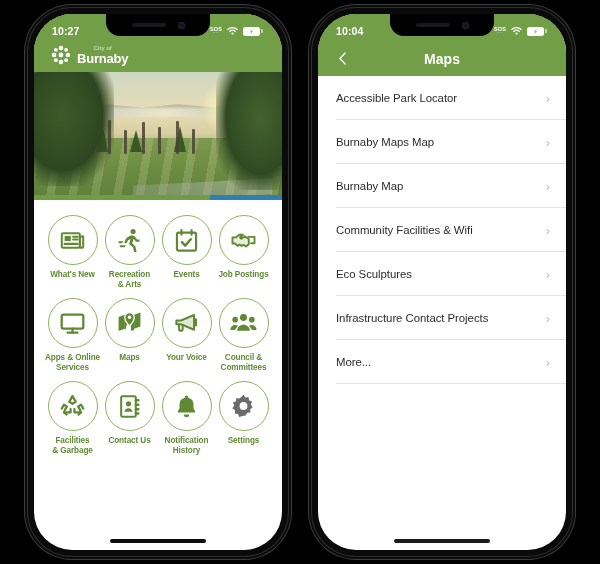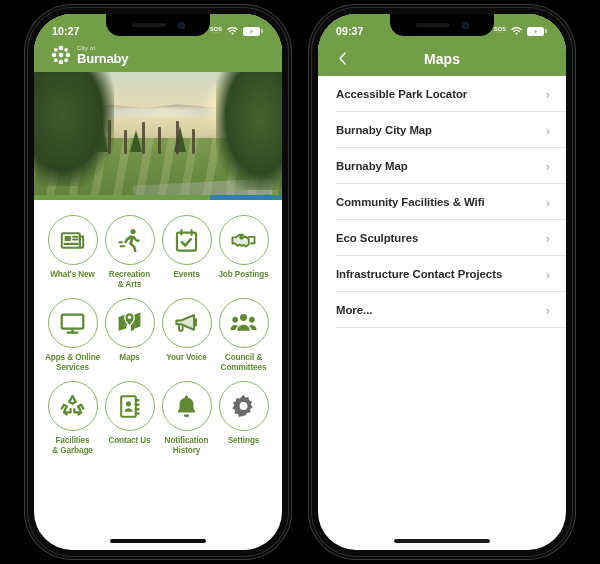--- a/index.html
+++ b/index.html
@@ -59,21 +59,21 @@
   .hdr{
     position:relative;height:58px;background:#719E47;overflow:hidden;z-index:10;
   }
   .logo-wrap{
     position:absolute;left:0;top:0;height:58px;width:170px;
     background:#719E47;
     clip-path:polygon(0 0,100% 0,72% 100%,0 100%);
     display:flex;align-items:flex-end;padding:0 0 6px 16px;gap:5px;z-index:12;
   }
   .crest{width:22px;height:22px;position:relative;flex:0 0 auto;}
-  .logo-txt{line-height:1;padding-bottom:1px;}
+  .logo-txt{line-height:1;padding-bottom:1px;text-align:center;}
   .logo-txt .l1{font-size:6px;color:#e6efd9;letter-spacing:.2px;}
   .logo-txt .l2{font-size:13px;color:#fff;font-weight:bold;letter-spacing:-.2px;margin-top:1px;}
 
   .hero{position:relative;height:128px;overflow:hidden;background:#4d6b3b;}
   .hero .sky{
     position:absolute;inset:0;
     background:
       linear-gradient(to bottom,#cfd8c3 0%,#e8dcb4 32%,#d8cfa2 48%,#9aa87c 62%,#6d8550 78%,#55743c 100%);
   }
   .hero .sun{
@@ -144,22 +144,22 @@
     display:flex;align-items:flex-end;justify-content:center;padding-bottom:9px;
   }
   .navtitle{color:#fff;font-size:14px;font-weight:bold;letter-spacing:.1px;}
   .backbtn{
     position:absolute;left:12px;bottom:6px;width:24px;height:24px;
     display:flex;align-items:center;justify-content:center;cursor:pointer;
   }
   .backbtn svg{width:13px;height:13px;}
   .list{background:#fff;}
   .row{
-    position:relative;height:36px;display:flex;align-items:center;
-    justify-content:space-between;padding:0 16px 0 18px;cursor:pointer;background:#fff;font-weight:bold;
+    position:relative;height:44px;display:flex;align-items:center;
+    justify-content:space-between;padding:0 16px 0 18px;cursor:pointer;background:#fff;
   }
   .row:after{
     content:"";position:absolute;left:18px;right:0;bottom:0;height:1px;background:#e3e3e3;
   }
   .row .txt{font-size:11.4px;color:#2b2b2b;letter-spacing:-.05px;}
   .row .chev{color:#bdbdbd;font-size:13px;line-height:1;}
 
   
   .home-ind{
     position:absolute;bottom:7px;left:50%;transform:translateX(-50%);
@@ -412,21 +412,21 @@
 
   <div class="phone right">
     <div class="screen">
 
       <div class="notch">
         <div class="speaker"></div>
         <div class="camera"></div>
       </div>
 
       <div class="statusbar app-green">
-        <div>09:37</div>
+        <div>10:04</div>
         <div class="sb-right">
           <div class="sos">
             <span>SOS</span>
             <small>····</small>
           </div>
           <svg viewBox="0 0 16 12" width="13" height="10">
             <path d="M8 10.4a1.3 1.3 0 1 0 0-2.6 1.3 1.3 0 0 0 0 2.6z" fill="#fff"></path>
             <path d="M4.6 6.6a5 5 0 0 1 6.8 0" stroke="#fff" stroke-width="1.5" fill="none" stroke-linecap="round"></path>
             <path d="M2.2 4.1a8.6 8.6 0 0 1 11.6 0" stroke="#fff" stroke-width="1.5" fill="none" stroke-linecap="round"></path>
           </svg>
@@ -446,21 +446,21 @@
       </div>
 
       <div class="list">
 
         <div class="row">
           <span class="txt">Accessible Park Locator</span>
           <span class="chev">›</span>
         </div>
 
         <div class="row">
-          <span class="txt">Burnaby City Map</span>
+          <span class="txt">Burnaby Maps Map</span>
           <span class="chev">›</span>
         </div>
 
         <div class="row">
           <span class="txt">Burnaby Map</span>
           <span class="chev">›</span>
         </div>
 
         <div class="row">
           <span class="txt">Community Facilities &amp; Wifi</span>

